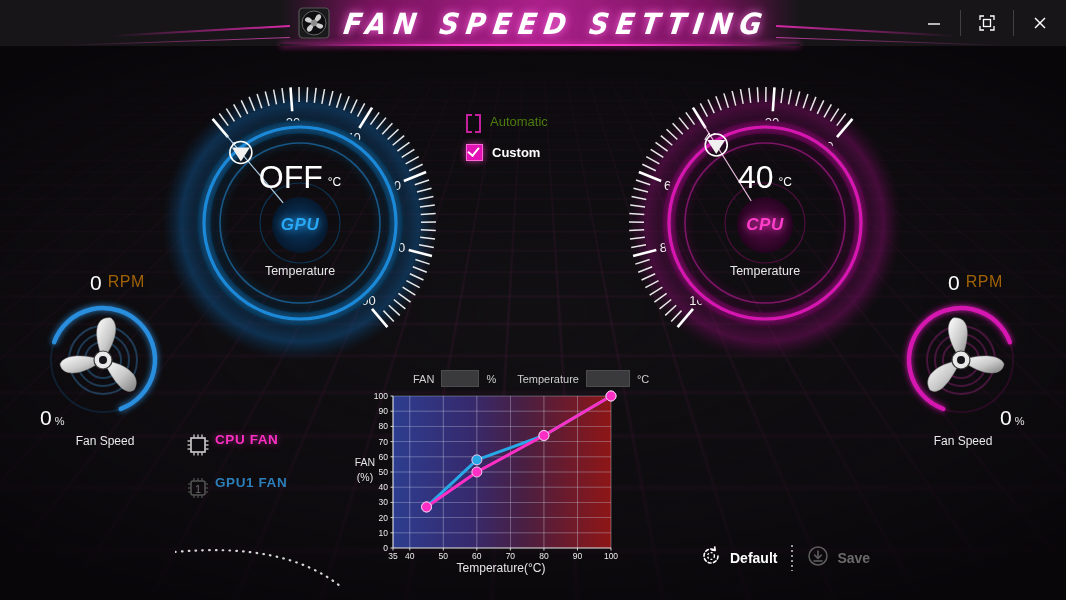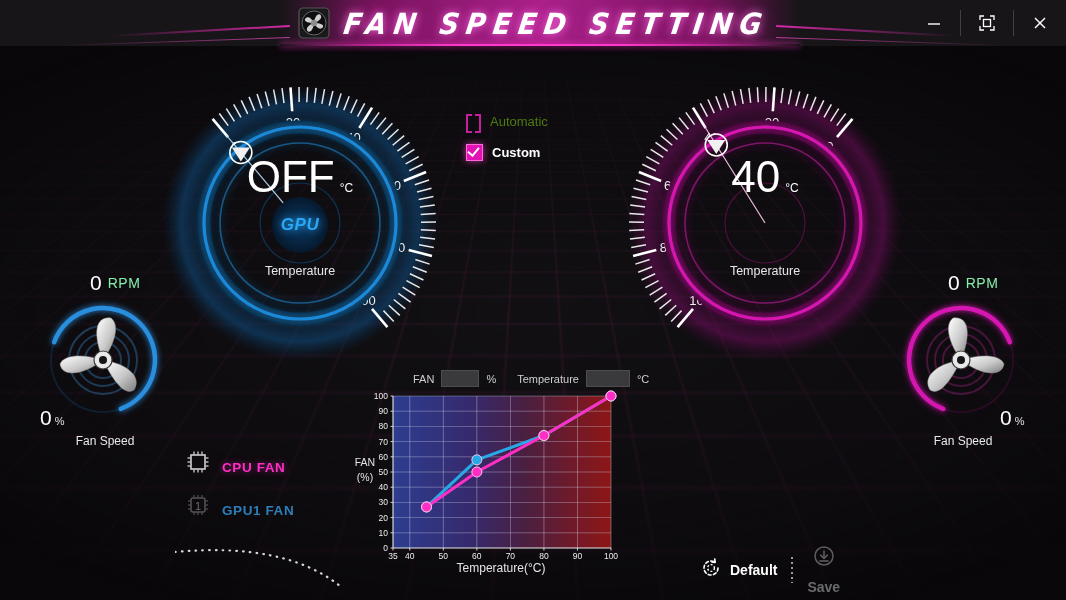--- a/index.html
+++ b/index.html
@@ -61,21 +61,21 @@
   .wbtn{width:52px;display:flex;align-items:center;justify-content:center;cursor:pointer;color:#fff;}
   .wsep{width:1px;background:rgba(255,255,255,.18);margin:10px 0;}
 
   
   .gauge{position:absolute;width:290px;height:290px;}
   .gauge.gpu{left:155px;top:78px;}
   .gauge.cpu{left:620px;top:78px;}
   .gauge svg{position:absolute;left:0;top:0;overflow:visible;}
   .g-center{position:absolute;left:0;top:0;width:290px;height:290px;display:flex;flex-direction:column;align-items:center;justify-content:center;}
   .g-val-row{display:flex;align-items:flex-end;gap:5px;transform:translateY(-46px);}
-  .g-val{font-size:44px;font-weight:400;line-height:1;color:#fff;font-family:"Liberation Sans",sans-serif;}
+  .g-val{font-size:32px;font-weight:400;line-height:1;color:#fff;font-family:"Liberation Sans",sans-serif;}
   .g-unit{font-size:12px;color:#fff;padding-bottom:4px;}
   .g-chip{
     position:absolute;left:50%;top:50%;transform:translate(-50%,-50%) translateY(2px);
     width:56px;height:56px;border-radius:50%;
     display:flex;align-items:center;justify-content:center;
     font-size:17px;font-weight:bold;letter-spacing:.5px;font-style:italic;
   }
   .gpu .g-chip{background:radial-gradient(circle,#0b3a66 0%,#06192e 70%);color:#29a8f5;text-shadow:0 0 9px #29a8f5;}
   .cpu .g-chip{background:radial-gradient(circle,#5b0c4a 0%,#260420 70%);color:#ff3ecb;text-shadow:0 0 9px #ff3ecb;}
   .g-sub{position:absolute;left:0;right:0;top:186px;text-align:center;font-size:12.5px;color:#e8e8e8;}
@@ -91,30 +91,30 @@
   .mode-box.on .tick{position:absolute;left:3px;top:0px;width:5px;height:9px;border:2px solid #fff;border-top:0;border-left:0;transform:rotate(40deg);}
   .mode-lbl{font-size:13px;color:#4d7c0f;}
   .mode.on .mode-lbl{color:#fff;font-weight:bold;}
 
   
   .fanw{position:absolute;width:170px;height:190px;}
   .fanw.left{left:18px;top:272px;}
   .fanw.right{left:876px;top:272px;}
   .fan-rpm{position:absolute;display:flex;align-items:flex-end;gap:6px;}
   .fan-rpm .n{font-size:21px;line-height:1;color:#fff;}
-  .fan-rpm .u{font-size:14px;color:#86efac;padding-bottom:2px;letter-spacing:.5px;}
+  .fan-rpm .u{font-size:16px;color:#a16207;padding-bottom:2px;letter-spacing:.5px;}
   .fan-pct{position:absolute;display:flex;align-items:flex-end;gap:3px;}
   .fan-pct .n{font-size:21px;line-height:1;color:#fff;}
   .fan-pct .u{font-size:11px;color:#e2e2e2;padding-bottom:1px;}
   .fan-lbl{position:absolute;left:4px;right:0;bottom:0;text-align:center;font-size:12px;color:#e9e9e9;}
   .fanw svg{position:absolute;left:0;top:0;overflow:visible;}
 
   
   .fanlist{position:absolute;left:185px;top:432px;}
-  .fanitem{display:flex;align-items:flex-end;gap:11px;height:43px;cursor:pointer;}
+  .fanitem{display:flex;align-items:flex-start;gap:4px;height:43px;cursor:pointer;}
   .fanitem .ic{width:26px;height:26px;flex:0 0 auto;position:relative;}
   .fanitem .tx{font-size:13.5px;font-weight:bold;letter-spacing:.6px;}
   .fanitem.cpu .tx{color:#ff2fc5;text-shadow:0 0 7px rgba(255,47,197,.55);}
   .fanitem.gpu .tx{color:#2d7fbb;}
 
   
   .inputs{position:absolute;left:413px;top:370px;display:flex;align-items:center;gap:7px;}
   .inputs .lab{font-size:11px;color:#cfcfcf;}
   .inputs .fld{width:36px;height:15px;background:#3a3a3c;border:1px solid #4c4c4e;cursor:text;}
   .inputs .fld.t{width:42px;}
@@ -124,21 +124,21 @@
   .chart svg{position:absolute;left:0;top:0;overflow:visible;}
   .ytitle{position:absolute;left:2px;top:67px;width:36px;text-align:center;font-size:10.5px;color:#e4e4e4;line-height:15px;}
   .xtitle{position:absolute;left:48px;width:216px;top:173px;text-align:center;font-size:12px;color:#e4e4e4;}
 
   
   .botbtns{position:absolute;left:700px;top:545px;display:flex;align-items:center;gap:14px;}
   .bbtn{display:flex;align-items:center;gap:8px;cursor:pointer;}
   .bbtn .t{font-size:14px;font-weight:bold;}
   .bbtn.on .t{color:#fff;}
   .bbtn.off .t{color:#6b6b6b;}
-  .bbtn.off{cursor:default;flex-direction:column;}
+  .bbtn.off{cursor:default;}
   .vdots{width:2px;height:26px;background:repeating-linear-gradient(to bottom,#9a9a9a 0 2px,transparent 2px 5px);}
 
   .dotcurve{position:absolute;left:175px;top:540px;width:200px;height:50px;pointer-events:none;}
 </style>
 </head>
 <body>
 
 <div id="app">
 
   <div class="bg-grid"></div>
@@ -376,20 +376,21 @@
           <circle cx="96.24742769054515" cy="66.9795751536088" r="11" fill="none" stroke="#ffffff" stroke-width="1.6"></circle>
           <path d="M 87.24742769054515 61.979575153608806 L 105.24742769054515 61.979575153608806 L 96.24742769054515 75.9795751536088 Z" fill="#f0f0f0"></path>
         </g>
     </svg>
     <div class="g-center">
       <div class="g-val-row">
         <span class="g-val">40</span>
         <span class="g-unit">°C</span>
       </div>
     </div>
+    <div class="g-chip">CPU</div>
     <div class="g-sub">Temperature</div>
   </div>
 
   <div class="modes">
     <div class="mode">
       <span class="mode-box">
           <i class="br l"></i>
           <i class="br r"></i>
         </span>
       <span class="mode-lbl">Automatic</span>

